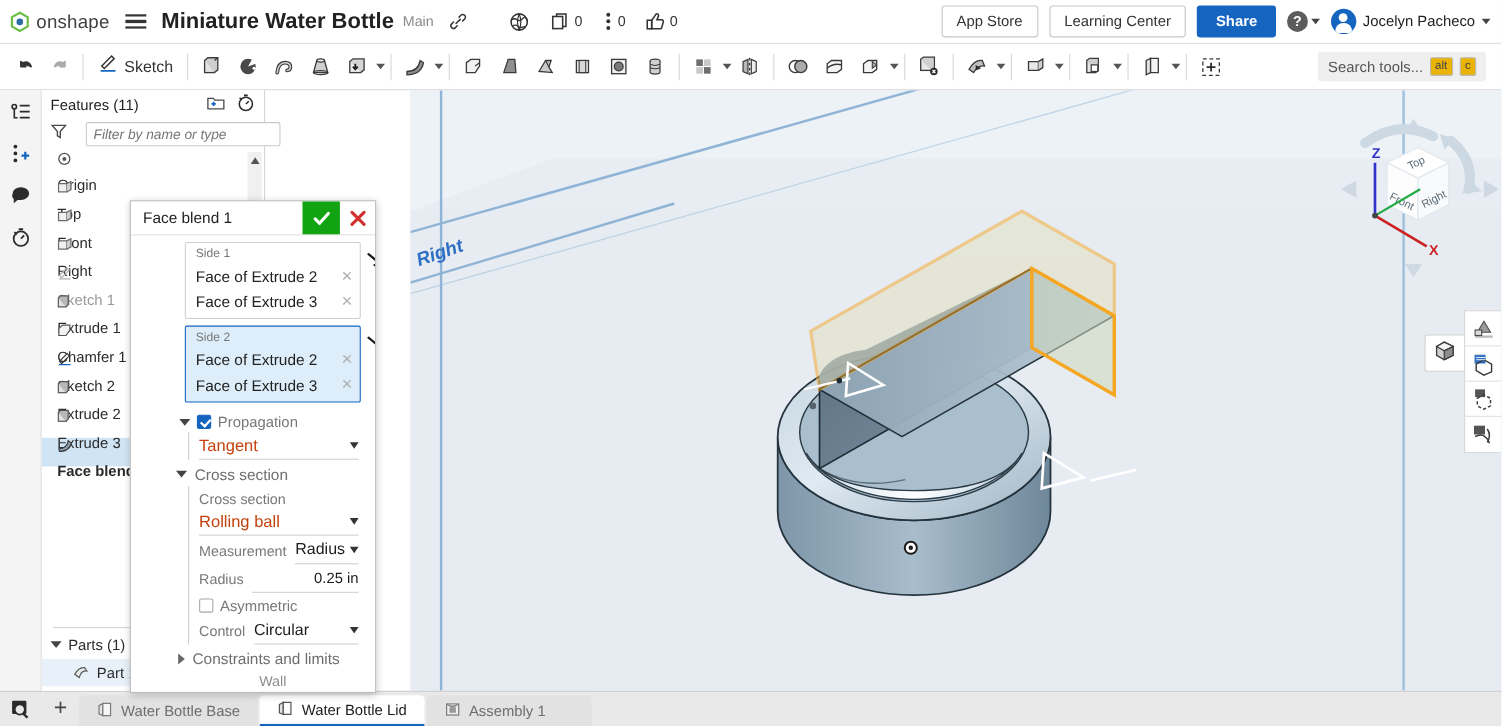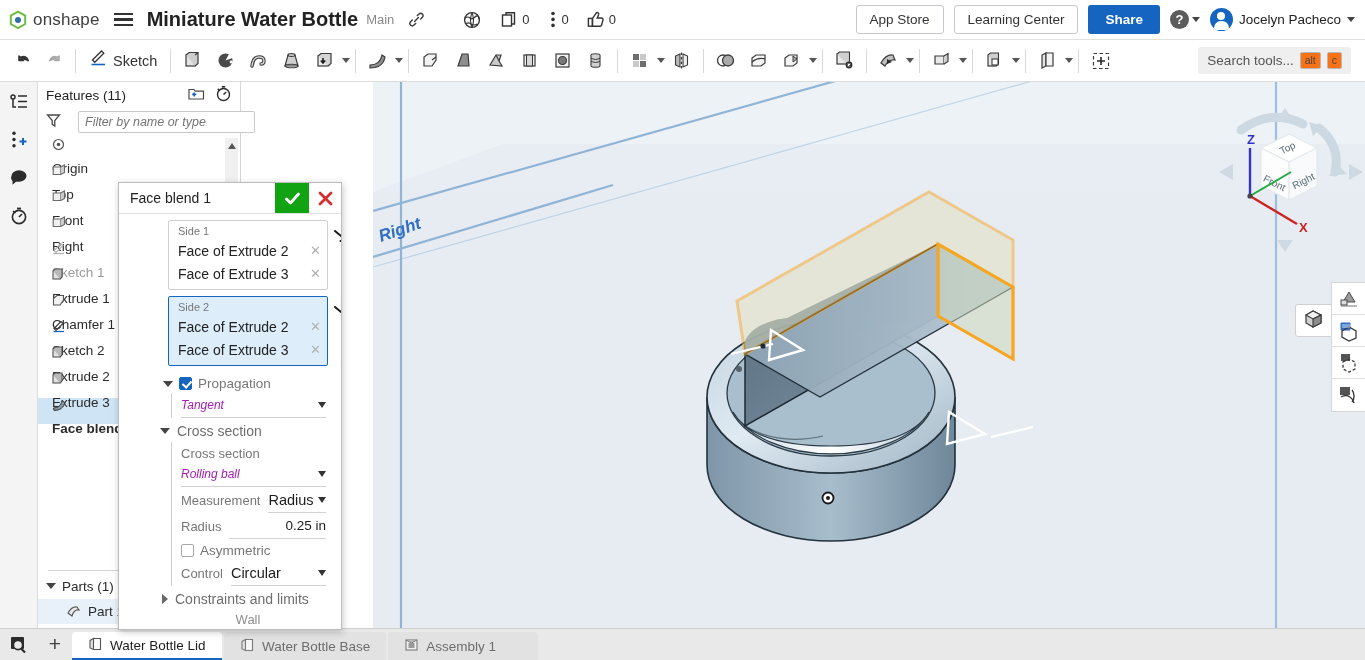--- a/index.html
+++ b/index.html
@@ -67,21 +67,21 @@
   .tb-sep { width:1px; height:24px; background:#d8d8d8; margin:0 5px; }
   .sketch-btn { display:flex; align-items:center; gap:5px; padding:0 8px; cursor:pointer; }
   .sketch-label { font-size:14.5px; color:#333; }
   .tb-caret { width:0;height:0;border-left:4px solid transparent;border-right:4px solid transparent;border-top:5px solid #555; margin-left:1px; cursor:pointer; }
   .search-tools {
     margin-left:auto; margin-right:14px; background:#efefef; border-radius:3px;
     display:flex; align-items:center; gap:6px; padding:5px 9px; cursor:text;
   }
   .search-ph { font-size:13.5px; color:#555; }
   .kbd {
-    border:1px solid #b9b9b9; background:#f97316; border-radius:2px;
+    border:1px solid #b9b9b9; background:#eab308; border-radius:2px;
     font-size:10.5px; color:#444; padding:1px 4px; line-height:1.2;
   }
 
   
   .left-rail {
     position:absolute; top:82px; left:0; width:38px; bottom:0;
     background:#f4f4f4; border-right:1px solid #dcdcdc;
     display:flex; flex-direction:column; align-items:center; padding-top:10px; gap:18px;
   }
   .rail-icon { cursor:pointer; color:#333; display:flex; align-items:center; justify-content:center; }
@@ -170,21 +170,21 @@
     border:solid #fff; border-width:0 2px 2px 0; transform:rotate(42deg);
   }
   .cb.unchecked { background:#fff; border:1px solid #a8a8a8; }
   .cb.unchecked::after { display:none; }
 
   .indent-line { border-left:1px solid #cfcfcf; margin-left:16px; padding-left:9px; }
   .dd {
     display:flex; align-items:center; border-bottom:1px solid #d2d2d2;
     height:25px; margin-right:15px; cursor:pointer;
   }
-  .dd-val { font-size:12px; color:#a21caf;font-style:italic; }
+  .dd-val { font-size:15px; color:#c2410c; }
   .dd-caret { margin-left:auto; width:0;height:0;border-left:4.5px solid transparent;border-right:4.5px solid transparent;border-top:6px solid #333; }
   .field-row { display:flex; align-items:center; margin-right:15px; gap:8px; height:26px; }
   .field-lbl { font-size:13px; color:#777; white-space:nowrap; }
   .field-ctl { flex:1; display:flex; align-items:center; border-bottom:1px solid #d2d2d2; height:25px; cursor:pointer; }
   .field-ctl .v { font-size:14.5px; color:#1c1c1c; }
   .field-ctl .num { margin-left:auto; font-size:13.5px; color:#1c1c1c; }
   .sec-hdr { display:flex; align-items:center; gap:7px; padding:5px 0 3px 5px; cursor:pointer; }
   .sec-hdr-lbl { font-size:14px; color:#6e6e6e; }
   .sub-lbl { font-size:13px; color:#777; padding:4px 0 1px 0; }
   .cut-text { font-size:13px; color:#8d8d8d; text-align:center; margin-top:2px; }
@@ -985,38 +985,38 @@
   <div class="tabbar">
     <div class="tb-search-icon">
       <svg width="20" height="20" viewBox="0 0 20 20">
           <rect x="2" y="3" width="13" height="12" rx="1" fill="#2b2b2b"></rect>
           <circle cx="9" cy="11" r="4.6" fill="#e9e9e9" stroke="#2b2b2b" stroke-width="1.6"></circle>
           <line x1="12" y1="14.5" x2="16" y2="18.5" stroke="#2b2b2b" stroke-width="2.2"></line>
         </svg>
     </div>
     <div class="tab-plus">+</div>
 
+    <div class="tab">
+      <span class="tab-ico">
+        <svg width="15" height="14" viewBox="0 0 15 14">
+            <path d="M2 3.5 L5.5 1.5 v11 L2 11 Z" fill="#e2e2e2" stroke="#7a7a7a" stroke-width="1.1"></path>
+            <path d="M5.5 1.5 h7 v11 h-7 Z" fill="#f6f6f6" stroke="#7a7a7a" stroke-width="1.1"></path>
+          </svg>
+      </span>
+      <span>Water Bottle Base</span>
+    </div>
+
     <div class="tab active">
       <span class="tab-ico">
         <svg width="15" height="14" viewBox="0 0 15 14">
             <path d="M2 3.5 L5.5 1.5 v11 L2 11 Z" fill="#e2e2e2" stroke="#555" stroke-width="1.1"></path>
             <path d="M5.5 1.5 h7 v11 h-7 Z" fill="#fbfbfb" stroke="#555" stroke-width="1.1"></path>
           </svg>
       </span>
       <span>Water Bottle Lid</span>
-    </div>
-
-    <div class="tab">
-      <span class="tab-ico">
-        <svg width="15" height="14" viewBox="0 0 15 14">
-            <path d="M2 3.5 L5.5 1.5 v11 L2 11 Z" fill="#e2e2e2" stroke="#7a7a7a" stroke-width="1.1"></path>
-            <path d="M5.5 1.5 h7 v11 h-7 Z" fill="#f6f6f6" stroke="#7a7a7a" stroke-width="1.1"></path>
-          </svg>
-      </span>
-      <span>Water Bottle Base</span>
     </div>
 
     <div class="tab">
       <span class="tab-ico">
         <svg width="15" height="14" viewBox="0 0 15 14">
             <rect x="2" y="2" width="11" height="10" fill="#f0f0f0" stroke="#7a7a7a" stroke-width="1.1"></rect>
             <path d="M2 2 L7.5 5 L13 2" fill="#b8b8b8" stroke="#7a7a7a" stroke-width="1"></path>
             <rect x="4.5" y="5" width="6" height="5" fill="#9a9a9a"></rect>
           </svg>
       </span>

